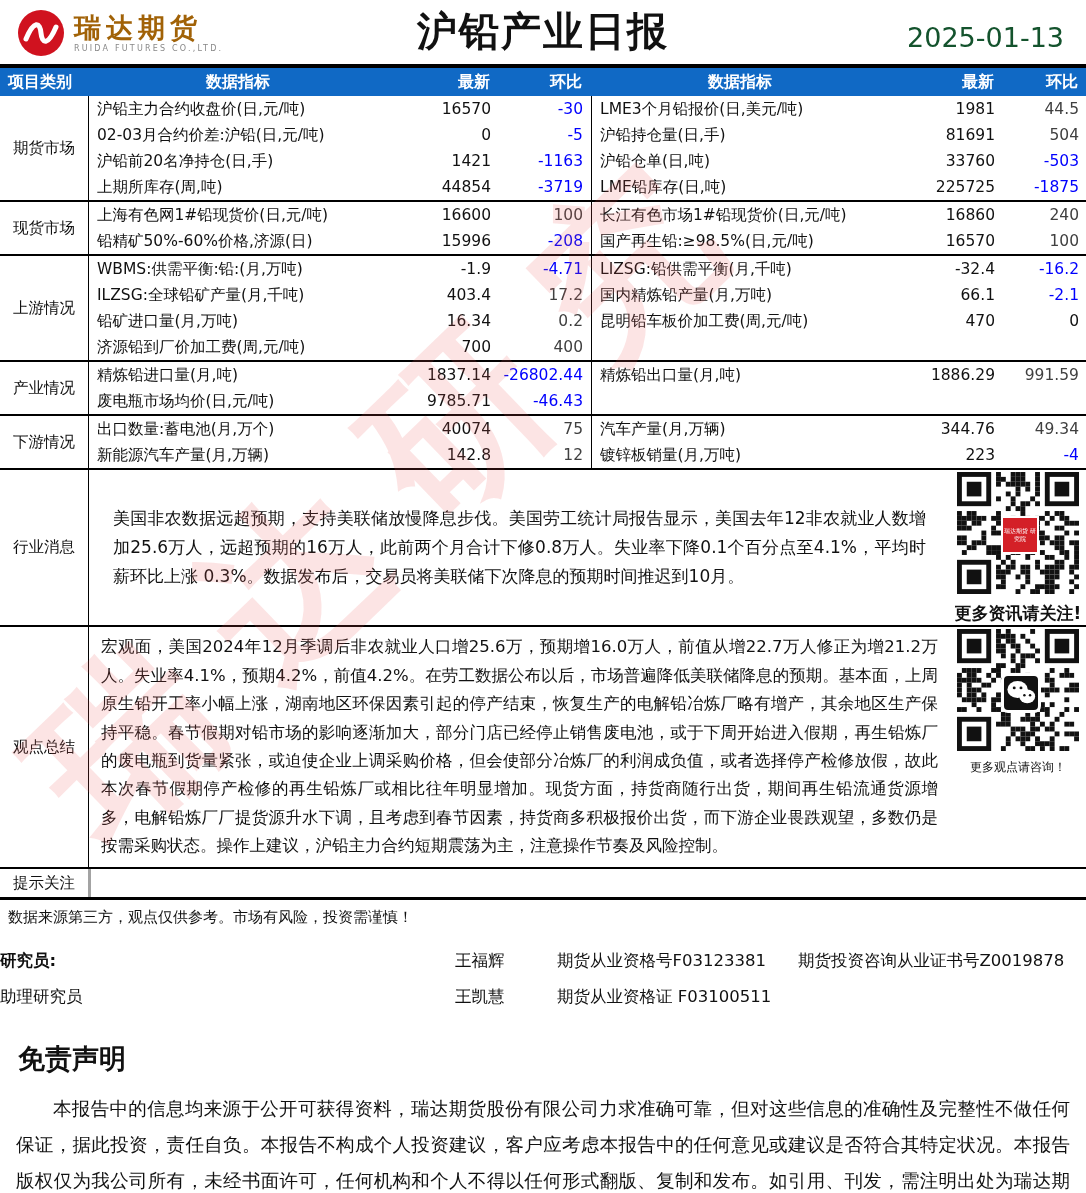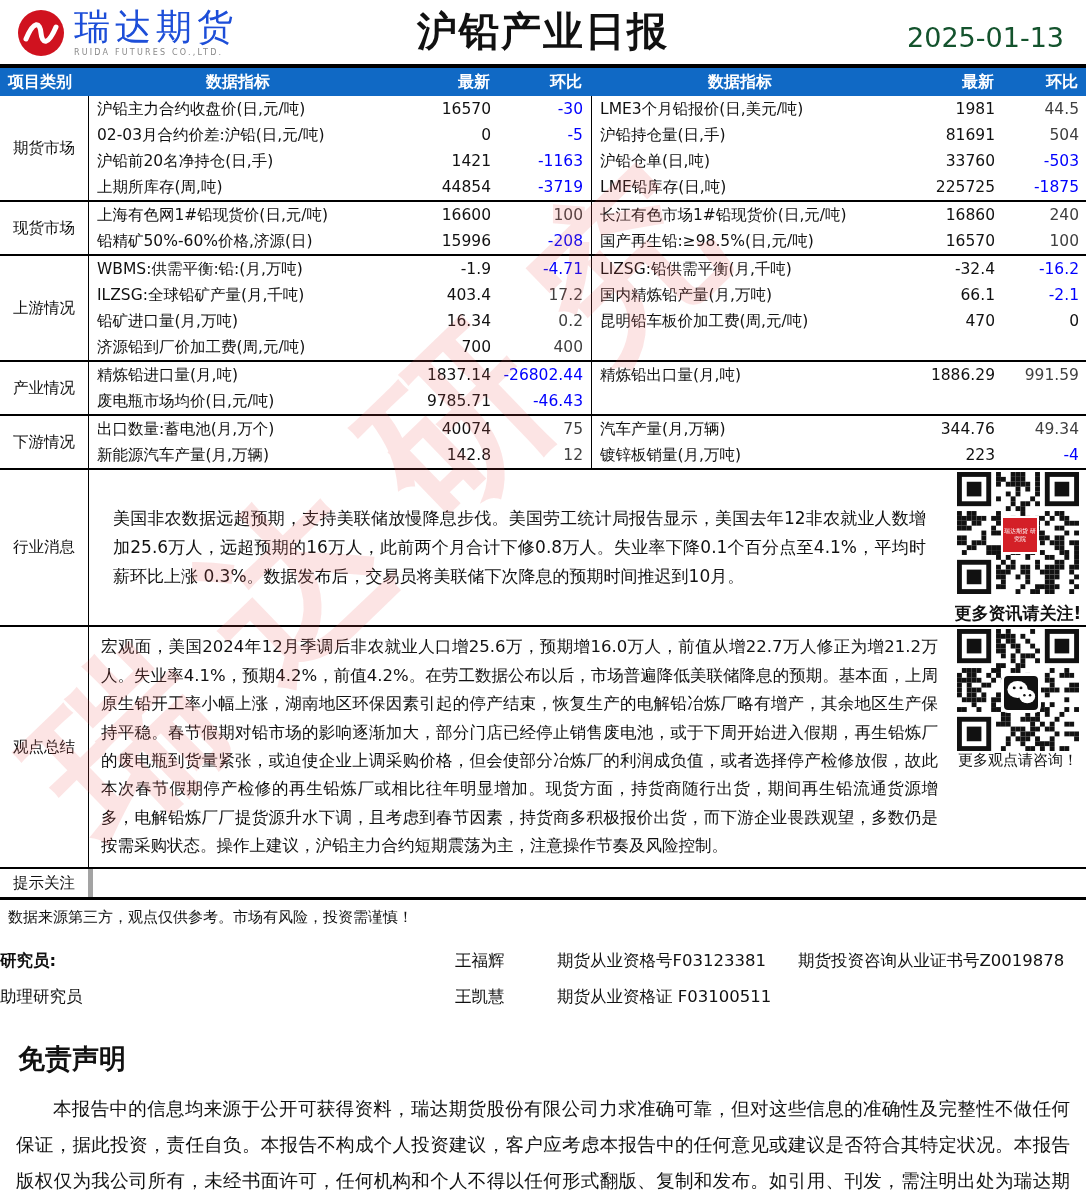--- a/index.html
+++ b/index.html
@@ -3,21 +3,21 @@
 <meta charset="utf-8">
 <style>
   html,body{margin:0;padding:0;background:#fff;}
   .page{position:relative;width:1086px;height:1193px;background:#fff;overflow:hidden;
         font-family:"DejaVu Sans","Liberation Sans",sans-serif;color:#111;}
   
   .rpt-header{position:relative;height:64px;}
   .brand{position:absolute;left:16px;top:8px;display:flex;align-items:center;gap:8px;}
   .brand svg{width:50px;height:50px;}
   .brand-txt{display:flex;flex-direction:column;line-height:1;}
-  .brand-name{font-size:36px;font-weight:400;letter-spacing:5px;color:#1d4ed8;}
+  .brand-name{font-size:27px;font-weight:700;letter-spacing:5px;color:#a16207;}
   .brand-sub{font-size:8px;color:#888;letter-spacing:2.2px;margin-top:4px;}
   .rpt-title{position:absolute;left:0;right:0;top:4px;text-align:center;
              font-size:40px;font-weight:900;letter-spacing:2px;}
   .rpt-date{position:absolute;right:22px;top:22px;font-size:27px;color:#14532d;}
   
   .thead{display:grid;grid-template-columns:88px 300px 110px 92px 300px 112px 84px;
          background:#1069c5;color:#fff;font-weight:700;font-size:16px;line-height:28px;height:28px;
          border-top:4px solid #000;}
   .thead .hc{padding:0 8px;}
   .thead .hl{text-align:left;}
@@ -46,21 +46,21 @@
   .vp-sec{min-height:240px;}
   .tips-sec{height:28px;border-bottom:3px solid #000;}
   .qrcol{flex:0 0 136px;display:flex;flex-direction:column;align-items:center;padding-top:2px;}
   .qrwrap{position:relative;width:122px;height:122px;}
   .qrwrap svg{width:122px;height:122px;display:block;}
   .qrlogo-red{position:absolute;left:44px;top:44px;width:34px;height:34px;background:#d42027;border:2px solid #fff;
               display:flex;align-items:center;justify-content:center;color:#fff;font-size:6px;text-align:center;line-height:1.3;}
   .qrlogo-wx{position:absolute;left:44px;top:44px;width:34px;height:34px;background:#111;border:3px solid #fff;border-radius:7px;
              display:flex;align-items:center;justify-content:center;}
   .qrcap1{font-size:17px;font-weight:700;margin-top:8px;white-space:nowrap;}
-  .qrcap2{font-size:15px;font-family:"DejaVu Serif","Liberation Serif",serif;white-space:nowrap;}
+  .qrcap2{font-size:12px;font-family:"DejaVu Serif","Liberation Serif",serif;margin-top:8px;white-space:nowrap;}
   
   .foot-note{font-size:15px;padding:8px 0 0 8px;}
   .res-block{margin-top:16px;font-size:16.5px;}
   .res-row{display:flex;line-height:36px;height:36px;}
   .res-role{width:410px;}
   .res-role.b{font-weight:700;}
   .res-name{margin-left:45px;width:90px;}
   .res-cert{margin-left:12px;}
   .res-cert2{margin-left:32px;}
   .disc-title{font-size:27px;font-weight:900;margin:26px 0 0 18px;}
@@ -683,21 +683,21 @@
               <circle cx="23" cy="17" r="1.1" fill="#111"></circle>
             <path d="M25 23 l-1.5 -2.5 -2.5 1 z" fill="#fff"></path>
           </svg>
         </div>
       </div>
       <div class="qrcap2">更多观点请咨询！</div>
     </div>
   </div>
 
   <div class="tips-sec group">
-    <div class="cat" style="border-right:5px solid #a3a3a3;">提示关注</div>
+    <div class="cat" style="border-right:3px solid #a3a3a3;">提示关注</div>
     <div class="bigcell"></div>
   </div>
 
   <div class="foot-note">数据来源第三方，观点仅供参考。市场有风险，投资需谨慎！</div>
 
   <div class="res-block">
     <div class="res-row">
       <span class="res-role b">研究员:</span>
       <span class="res-name">王福辉</span>
       <span class="res-cert">期货从业资格号F03123381</span>

